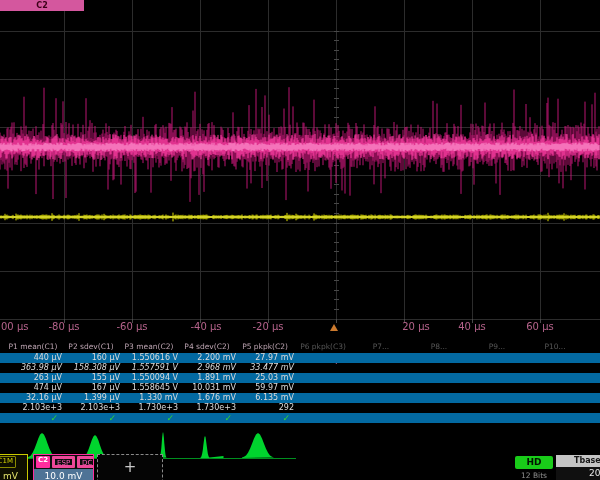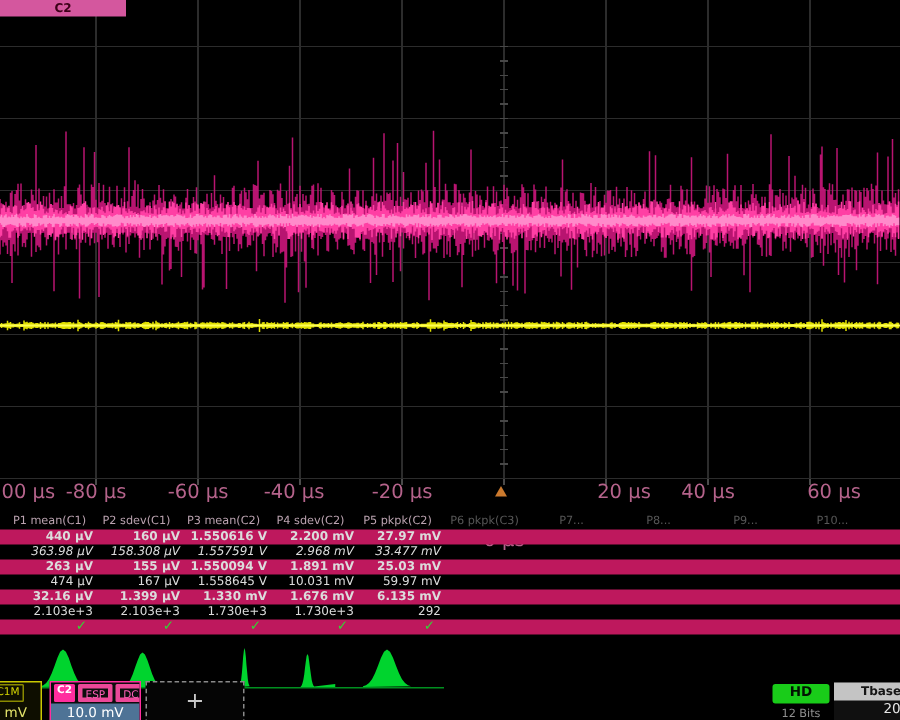--- a/index.html
+++ b/index.html
@@ -3,30 +3,30 @@
 <meta charset="utf-8">
 <style>
   html,body{margin:0;padding:0;background:#000;}
   body{width:600px;height:480px;overflow:hidden;font-family:"DejaVu Sans",sans-serif;}
   #screen{position:relative;width:600px;height:480px;background:#000;overflow:hidden;}
   svg{position:absolute;left:0;}
   #grid-svg{top:0;}
   #wave-svg{top:0;}
   #trace-tab{position:absolute;left:0;top:0;width:84px;height:11px;background:#d4579e;color:#3c0018;
     font-size:8px;line-height:11px;text-align:center;font-weight:bold;overflow:hidden;}
-  .axis-label{position:absolute;top:321px;font-size:13px;color:#b5638b;white-space:nowrap;
+  .axis-label{position:absolute;top:321px;font-size:10px;color:#b5638b;white-space:nowrap;
     transform:translateX(-50%);}
   .axis-label.left{transform:none;}
   #trig-marker{position:absolute;left:330px;top:324px;width:0;height:0;
     border-left:4px solid transparent;border-right:4px solid transparent;border-bottom:7px solid #cc7a2e;}
   
   #mtable{position:absolute;left:0;top:342px;width:600px;}
   .mrow{position:absolute;left:0;width:600px;height:10px;line-height:10px;white-space:nowrap;
     padding-left:4px;box-sizing:border-box;}
-  .mrow.stripe{background:#be185d;font-weight:bold;}
+  .mrow.stripe{background:#0369a1;}
   .mh{display:inline-block;width:58px;text-align:center;font-size:7.5px;color:#bba3b0;overflow:hidden;vertical-align:top;}
   .mh.dim{color:#575757;}
   .mc{display:inline-block;width:58px;text-align:right;font-size:8px;color:#dcdcdc;vertical-align:top;}
   .mc.chk{color:#35d435;font-size:9px;padding-right:4px;box-sizing:border-box;}
   #hist-svg{top:426px;}
   
   .desc{position:absolute;top:454px;height:44px;box-sizing:border-box;background:#0d0d0d;overflow:hidden;}
   #desc-c1{left:-56px;width:84px;border:1px solid #c9c900;background:#0e0e00;}
   #desc-c2{left:33px;width:61px;border:1px solid #ff2d9e;}
   .brow{position:relative;height:12px;padding:1px 2px;display:flex;gap:2px;justify-content:flex-start;}
@@ -116,26 +116,26 @@
       <path d="M0 216.0L0 218.0M1 215.3L1 218.7M2 215.9L2 218.1M3 215.7L3 218.3M4 215.5L4 218.5M5 213.8L5 220.2M6 215.1L6 218.9M7 214.6L7 219.4M8 215.6L8 218.4M9 215.6L9 218.4M10 216.0L10 218.0M11 215.8L11 218.2M12 215.7L12 218.3M13 214.9L13 219.1M14 216.0L14 218.0M15 216.0L15 218.0M16 213.6L16 220.4M17 214.8L17 219.2M18 214.5L18 219.5M19 215.2L19 218.8M20 214.9L20 219.1M21 214.6L21 219.4M22 215.2L22 218.8M23 215.6L23 218.4M24 215.3L24 218.7M25 215.4L25 218.6M26 215.6L26 218.4M27 214.7L27 219.3M28 215.5L28 218.5M29 215.7L29 218.3M30 214.7L30 219.3M31 215.8L31 218.2M32 214.9L32 219.1M33 215.9L33 218.1M34 215.6L34 218.4M35 215.5L35 218.5M36 215.7L36 218.3M37 215.0L37 219.0M38 216.1L38 217.9M39 215.4L39 218.6M40 215.4L40 218.6M41 215.0L41 219.0M42 214.7L42 219.3M43 214.6L43 219.4M44 214.8L44 219.2M45 214.9L45 219.1M46 214.6L46 219.4M47 214.7L47 219.3M48 215.5L48 218.5M49 214.9L49 219.1M50 215.6L50 218.4M51 215.6L51 218.4M52 213.2L52 220.8M53 214.7L53 219.3M54 215.1L54 218.9M55 215.7L55 218.3M56 216.1L56 217.9M57 215.4L57 218.6M58 215.5L58 218.5M59 214.5L59 219.5M60 215.4L60 218.6M61 215.7L61 218.3M62 215.8L62 218.2M63 215.7L63 218.3M64 214.8L64 219.2M65 215.4L65 218.6M66 215.8L66 218.2M67 214.9L67 219.1M68 214.7L68 219.3M69 214.9L69 219.1M70 215.3L70 218.7M71 215.9L71 218.1M72 215.5L72 218.5M73 215.5L73 218.5M74 215.5L74 218.5M75 215.1L75 218.9M76 215.6L76 218.4M77 214.7L77 219.3M78 215.0L78 219.0M79 213.2L79 220.8M80 215.7L80 218.3M81 215.9L81 218.1M82 215.6L82 218.4M83 215.8L83 218.2M84 214.7L84 219.3M85 215.0L85 219.0M86 214.8L86 219.2M87 214.6L87 219.4M88 215.6L88 218.4M89 215.1L89 218.9M90 214.9L90 219.1M91 215.6L91 218.4M92 215.3L92 218.7M93 215.6L93 218.4M94 216.0L94 218.0M95 215.3L95 218.7M96 214.9L96 219.1M97 214.5L97 219.5M98 214.7L98 219.3M99 214.6L99 219.4M100 215.4L100 218.6M101 215.6L101 218.4M102 214.5L102 219.5M103 215.7L103 218.3M104 213.8L104 220.2M105 214.8L105 219.2M106 215.2L106 218.8M107 215.8L107 218.2M108 215.5L108 218.5M109 215.9L109 218.1M110 215.3L110 218.7M111 215.1L111 218.9M112 215.9L112 218.1M113 214.6L113 219.4M114 215.6L114 218.4M115 215.3L115 218.7M116 215.7L116 218.3M117 215.5L117 218.5M118 215.1L118 218.9M119 214.5L119 219.5M120 215.5L120 218.5M121 215.3L121 218.7M122 215.2L122 218.8M123 214.7L123 219.3M124 214.8L124 219.2M125 214.5L125 219.5M126 215.8L126 218.2M127 215.1L127 218.9M128 215.6L128 218.4M129 216.0L129 218.0M130 214.5L130 219.5M131 214.8L131 219.2M132 215.9L132 218.1M133 215.9L133 218.1M134 215.2L134 218.8M135 214.9L135 219.1M136 215.0L136 219.0M137 215.5L137 218.5M138 214.9L138 219.1M139 215.1L139 218.9M140 214.5L140 219.5M141 214.8L141 219.2M142 215.1L142 218.9M143 215.0L143 219.0M144 215.3L144 218.7M145 214.8L145 219.2M146 215.1L146 218.9M147 215.5L147 218.5M148 214.7L148 219.3M149 214.8L149 219.2M150 215.1L150 218.9M151 215.7L151 218.3M152 216.0L152 218.0M153 215.2L153 218.8M154 215.5L154 218.5M155 214.8L155 219.2M156 215.7L156 218.3M157 215.9L157 218.1M158 215.9L158 218.1M159 215.4L159 218.6M160 215.3L160 218.7M161 215.8L161 218.2M162 215.0L162 219.0M163 214.6L163 219.4M164 216.1L164 217.9M165 215.5L165 218.5M166 214.5L166 219.5M167 215.5L167 218.5M168 215.4L168 218.6M169 215.7L169 218.3M170 215.9L170 218.1M171 215.8L171 218.2M172 216.1L172 217.9M173 212.6L173 221.4M174 215.8L174 218.2M175 214.9L175 219.1M176 214.6L176 219.4M177 215.9L177 218.1M178 214.7L178 219.3M179 215.2L179 218.8M180 215.3L180 218.7M181 214.9L181 219.1M182 215.4L182 218.6M183 214.8L183 219.2M184 216.0L184 218.0M185 215.0L185 219.0M186 215.7L186 218.3M187 215.6L187 218.4M188 215.7L188 218.3M189 214.7L189 219.3M190 215.3L190 218.7M191 214.9L191 219.1M192 214.9L192 219.1M193 216.0L193 218.0M194 215.7L194 218.3M195 215.2L195 218.8M196 216.1L196 217.9M197 215.4L197 218.6M198 215.0L198 219.0M199 215.0L199 219.0M200 215.4L200 218.6M201 214.8L201 219.2M202 215.3L202 218.7M203 214.7L203 219.3M204 214.8L204 219.2M205 215.0L205 219.0M206 214.6L206 219.4M207 214.7L207 219.3M208 215.7L208 218.3M209 215.7L209 218.3M210 216.1L210 217.9M211 216.1L211 217.9M212 216.0L212 218.0M213 215.1L213 218.9M214 214.9L214 219.1M215 215.8L215 218.2M216 215.3L216 218.7M217 215.7L217 218.3M218 215.6L218 218.4M219 215.4L219 218.6M220 215.9L220 218.1M221 215.0L221 219.0M222 215.8L222 218.2M223 215.9L223 218.1M224 215.3L224 218.7M225 215.4L225 218.6M226 215.0L226 219.0M227 214.9L227 219.1M228 215.4L228 218.6M229 215.7L229 218.3M230 215.5L230 218.5M231 215.4L231 218.6M232 214.8L232 219.2M233 215.0L233 219.0M234 215.4L234 218.6M235 215.7L235 218.3M236 215.5L236 218.5M237 215.5L237 218.5M238 215.2L238 218.8M239 215.1L239 218.9M240 215.6L240 218.4M241 215.3L241 218.7M242 214.5L242 219.5M243 215.8L243 218.2M244 216.0L244 218.0M245 215.3L245 218.7M246 215.9L246 218.1M247 215.6L247 218.4M248 216.0L248 218.0M249 215.2L249 218.8M250 215.0L250 219.0M251 216.0L251 218.0M252 214.7L252 219.3M253 214.7L253 219.3M254 215.4L254 218.6M255 215.7L255 218.3M256 214.7L256 219.3M257 214.6L257 219.4M258 215.5L258 218.5M259 216.0L259 218.0M260 215.5L260 218.5M261 215.2L261 218.8M262 215.6L262 218.4M263 214.8L263 219.2M264 215.6L264 218.4M265 215.1L265 218.9M266 215.5L266 218.5M267 214.7L267 219.3M268 215.1L268 218.9M269 215.2L269 218.8M270 214.9L270 219.1M271 214.7L271 219.3M272 215.9L272 218.1M273 215.9L273 218.1M274 215.8L274 218.2M275 215.3L275 218.7M276 215.2L276 218.8M277 215.7L277 218.3M278 214.7L278 219.3M279 215.3L279 218.7M280 216.1L280 217.9M281 215.8L281 218.2M282 215.9L282 218.1M283 215.8L283 218.2M284 215.9L284 218.1M285 215.0L285 219.0M286 214.9L286 219.1M287 212.9L287 221.1M288 214.8L288 219.2M289 214.8L289 219.2M290 214.7L290 219.3M291 215.6L291 218.4M292 214.8L292 219.2M293 215.0L293 219.0M294 215.2L294 218.8M295 215.7L295 218.3M296 213.7L296 220.3M297 214.6L297 219.4M298 214.9L298 219.1M299 215.4L299 218.6M300 215.4L300 218.6M301 215.2L301 218.8M302 215.4L302 218.6M303 215.7L303 218.3M304 215.4L304 218.6M305 214.6L305 219.4M306 216.0L306 218.0M307 215.4L307 218.6M308 216.0L308 218.0M309 214.7L309 219.3M310 215.5L310 218.5M311 216.1L311 217.9M312 216.0L312 218.0M313 215.4L313 218.6M314 213.4L314 220.6M315 214.7L315 219.3M316 214.6L316 219.4M317 215.0L317 219.0M318 215.7L318 218.3M319 215.2L319 218.8M320 215.5L320 218.5M321 216.0L321 218.0M322 214.8L322 219.2M323 215.8L323 218.2M324 214.6L324 219.4M325 215.1L325 218.9M326 215.1L326 218.9M327 214.9L327 219.1M328 215.9L328 218.1M329 214.8L329 219.2M330 215.7L330 218.3M331 215.1L331 218.9M332 215.1L332 218.9M333 215.8L333 218.2M334 215.9L334 218.1M335 215.1L335 218.9M336 215.6L336 218.4M337 214.8L337 219.2M338 216.1L338 217.9M339 214.5L339 219.5M340 215.9L340 218.1M341 214.7L341 219.3M342 215.6L342 218.4M343 215.1L343 218.9M344 214.9L344 219.1M345 214.8L345 219.2M346 215.4L346 218.6M347 215.6L347 218.4M348 215.1L348 218.9M349 216.0L349 218.0M350 215.1L350 218.9M351 214.8L351 219.2M352 214.8L352 219.2M353 214.6L353 219.4M354 215.2L354 218.8M355 214.8L355 219.2M356 215.4L356 218.6M357 215.1L357 218.9M358 214.8L358 219.2M359 215.6L359 218.4M360 215.9L360 218.1M361 214.5L361 219.5M362 214.8L362 219.2M363 214.7L363 219.3M364 215.0L364 219.0M365 215.3L365 218.7M366 214.8L366 219.2M367 215.9L367 218.1M368 215.8L368 218.2M369 214.9L369 219.1M370 215.7L370 218.3M371 214.5L371 219.5M372 214.8L372 219.2M373 215.2L373 218.8M374 215.9L374 218.1M375 214.6L375 219.4M376 215.5L376 218.5M377 216.1L377 217.9M378 215.1L378 218.9M379 214.9L379 219.1M380 214.8L380 219.2M381 215.1L381 218.9M382 215.5L382 218.5M383 215.0L383 219.0M384 216.0L384 218.0M385 214.7L385 219.3M386 215.2L386 218.8M387 215.5L387 218.5M388 214.9L388 219.1M389 216.0L389 218.0M390 214.6L390 219.4M391 214.5L391 219.5M392 215.2L392 218.8M393 215.7L393 218.3M394 216.0L394 218.0M395 215.5L395 218.5M396 215.9L396 218.1M397 215.4L397 218.6M398 215.8L398 218.2M399 215.6L399 218.4M400 215.9L400 218.1M401 215.8L401 218.2M402 215.4L402 218.6M403 215.7L403 218.3M404 215.6L404 218.4M405 215.8L405 218.2M406 215.8L406 218.2M407 215.2L407 218.8M408 214.9L408 219.1M409 215.6L409 218.4M410 215.3L410 218.7M411 216.0L411 218.0M412 216.1L412 217.9M413 215.4L413 218.6M414 215.0L414 219.0M415 214.6L415 219.4M416 214.6L416 219.4M417 214.9L417 219.1M418 215.3L418 218.7M419 214.7L419 219.3M420 215.2L420 218.8M421 214.8L421 219.2M422 215.3L422 218.7M423 214.9L423 219.1M424 215.4L424 218.6M425 215.6L425 218.4M426 214.7L426 219.3M427 215.6L427 218.4M428 215.9L428 218.1M429 215.9L429 218.1M430 215.9L430 218.1M431 215.6L431 218.4M432 215.8L432 218.2M433 215.8L433 218.2M434 215.1L434 218.9M435 215.0L435 219.0M436 214.6L436 219.4M437 214.7L437 219.3M438 215.5L438 218.5M439 215.1L439 218.9M440 215.8L440 218.2M441 215.1L441 218.9M442 214.6L442 219.4M443 215.5L443 218.5M444 214.7L444 219.3M445 214.6L445 219.4M446 215.2L446 218.8M447 215.1L447 218.9M448 215.4L448 218.6M449 215.6L449 218.4M450 214.8L450 219.2M451 215.1L451 218.9M452 216.0L452 218.0M453 214.8L453 219.2M454 214.8L454 219.2M455 215.4L455 218.6M456 214.7L456 219.3M457 215.3L457 218.7M458 214.8L458 219.2M459 216.0L459 218.0M460 215.3L460 218.7M461 216.0L461 218.0M462 215.8L462 218.2M463 215.9L463 218.1M464 216.1L464 217.9M465 214.9L465 219.1M466 215.3L466 218.7M467 215.5L467 218.5M468 215.0L468 219.0M469 215.3L469 218.7M470 214.6L470 219.4M471 215.1L471 218.9M472 216.0L472 218.0M473 216.1L473 217.9M474 215.1L474 218.9M475 215.9L475 218.1M476 215.7L476 218.3M477 214.7L477 219.3M478 215.9L478 218.1M479 214.9L479 219.1M480 215.8L480 218.2M481 215.5L481 218.5M482 215.1L482 218.9M483 214.8L483 219.2M484 215.5L484 218.5M485 215.0L485 219.0M486 214.7L486 219.3M487 214.5L487 219.5M488 215.5L488 218.5M489 215.5L489 218.5M490 214.6L490 219.4M491 214.6L491 219.4M492 215.3L492 218.7M493 214.9L493 219.1M494 215.5L494 218.5M495 215.3L495 218.7M496 216.1L496 217.9M497 214.9L497 219.1M498 215.9L498 218.1M499 215.6L499 218.4M500 215.9L500 218.1M501 214.8L501 219.2M502 214.8L502 219.2M503 214.6L503 219.4M504 215.6L504 218.4M505 214.5L505 219.5M506 215.8L506 218.2M507 215.1L507 218.9M508 215.2L508 218.8M509 215.7L509 218.3M510 215.7L510 218.3M511 215.9L511 218.1M512 215.2L512 218.8M513 216.0L513 218.0M514 215.0L514 219.0M515 215.4L515 218.6M516 214.5L516 219.5M517 215.4L517 218.6M518 214.7L518 219.3M519 215.1L519 218.9M520 215.9L520 218.1M521 215.3L521 218.7M522 215.9L522 218.1M523 214.8L523 219.2M524 215.3L524 218.7M525 215.9L525 218.1M526 214.7L526 219.3M527 215.9L527 218.1M528 216.0L528 218.0M529 216.0L529 218.0M530 215.6L530 218.4M531 215.2L531 218.8M532 215.6L532 218.4M533 215.1L533 218.9M534 214.6L534 219.4M535 215.7L535 218.3M536 215.4L536 218.6M537 216.0L537 218.0M538 214.6L538 219.4M539 214.5L539 219.5M540 214.5L540 219.5M541 214.9L541 219.1M542 215.2L542 218.8M543 215.8L543 218.2M544 214.7L544 219.3M545 215.7L545 218.3M546 214.5L546 219.5M547 216.0L547 218.0M548 212.8L548 221.2M549 214.8L549 219.2M550 215.3L550 218.7M551 215.6L551 218.4M552 215.3L552 218.7M553 216.1L553 217.9M554 215.0L554 219.0M555 215.8L555 218.2M556 215.6L556 218.4M557 214.8L557 219.2M558 215.2L558 218.8M559 214.7L559 219.3M560 214.7L560 219.3M561 215.2L561 218.8M562 214.6L562 219.4M563 215.0L563 219.0M564 213.3L564 220.7M565 215.7L565 218.3M566 214.5L566 219.5M567 215.5L567 218.5M568 214.9L568 219.1M569 216.0L569 218.0M570 215.4L570 218.6M571 214.7L571 219.3M572 215.5L572 218.5M573 214.9L573 219.1M574 215.1L574 218.9M575 214.8L575 219.2M576 215.9L576 218.1M577 215.9L577 218.1M578 215.1L578 218.9M579 215.0L579 219.0M580 214.9L580 219.1M581 215.6L581 218.4M582 215.6L582 218.4M583 214.9L583 219.1M584 216.1L584 217.9M585 215.2L585 218.8M586 214.5L586 219.5M587 214.8L587 219.2M588 216.0L588 218.0M589 215.7L589 218.3M590 215.3L590 218.7M591 215.3L591 218.7M592 215.6L592 218.4M593 214.5L593 219.5M594 214.5L594 219.5M595 215.3L595 218.7M596 216.1L596 217.9M597 215.7L597 218.3M598 215.0L598 219.0M599 215.1L599 218.9" stroke="#dede00" stroke-width="1"></path>
       <line x1="0" y1="217" x2="600" y2="217" stroke="#ffff55" stroke-width="1.2"></line>
     </svg>
 
   <div id="trace-tab">C2</div>
 
   <div id="axis-row">
       <div class="axis-label left" style="left: 1px;">00 µs</div>
       <div class="axis-label" style="left: 64px;">-80 µs</div>
       <div class="axis-label" style="left: 132px;">-60 µs</div>
-      <div class="axis-label" style="left: 196px;">-40 µs</div>
+      <div class="axis-label" style="left: 206px;">-40 µs</div>
       <div class="axis-label" style="left: 268px;">-20 µs</div>
       <div class="axis-label" style="left: 336px; margin-top: 32px;">0 µs</div>
       <div class="axis-label" style="left: 404px; margin-left: 12px;">20 µs</div>
       <div class="axis-label" style="left: 472px;">40 µs</div>
-      <div class="axis-label" style="left: 556px; text-align: center;">60 µs</div>
+      <div class="axis-label" style="left: 540px; text-align: center;">60 µs</div>
     </div>
   <div id="trig-marker"></div>
 
   <div id="mtable">
       <div class="mrow" style="top: 0px;"><span class="mh">P1 mean(C1)</span><span class="mh">P2 sdev(C1)</span><span class="mh">P3 mean(C2)</span><span class="mh">P4 sdev(C2)</span><span class="mh">P5 pkpk(C2)</span><span class="mh dim">P6 pkpk(C3)</span><span class="mh dim">P7...</span><span class="mh dim">P8...</span><span class="mh dim">P9...</span><span class="mh dim">P10...</span><span class="mh dim">P11...</span></div>
       <div class="mrow stripe" style="top: 11px;"><span class="mc">440 µV</span><span class="mc">160 µV</span><span class="mc">1.550616 V</span><span class="mc">2.200 mV</span><span class="mc">27.97 mV</span><span class="mc"></span><span class="mc"></span><span class="mc"></span><span class="mc"></span><span class="mc"></span><span class="mc"></span></div>
       <div class="mrow" style="top: 21px; font-style: italic;"><span class="mc">363.98 µV</span><span class="mc">158.308 µV</span><span class="mc">1.557591 V</span><span class="mc">2.968 mV</span><span class="mc">33.477 mV</span><span class="mc"></span><span class="mc"></span><span class="mc"></span><span class="mc"></span><span class="mc"></span><span class="mc"></span></div>
       <div class="mrow stripe" style="top: 31px;"><span class="mc">263 µV</span><span class="mc">155 µV</span><span class="mc">1.550094 V</span><span class="mc">1.891 mV</span><span class="mc">25.03 mV</span><span class="mc"></span><span class="mc"></span><span class="mc"></span><span class="mc"></span><span class="mc"></span><span class="mc"></span></div>
       <div class="mrow" style="top: 41px;"><span class="mc">474 µV</span><span class="mc">167 µV</span><span class="mc">1.558645 V</span><span class="mc">10.031 mV</span><span class="mc">59.97 mV</span><span class="mc"></span><span class="mc"></span><span class="mc"></span><span class="mc"></span><span class="mc"></span><span class="mc"></span></div>
       <div class="mrow stripe" style="top: 51px;"><span class="mc">32.16 µV</span><span class="mc">1.399 µV</span><span class="mc">1.330 mV</span><span class="mc">1.676 mV</span><span class="mc">6.135 mV</span><span class="mc"></span><span class="mc"></span><span class="mc"></span><span class="mc"></span><span class="mc"></span><span class="mc"></span></div>

